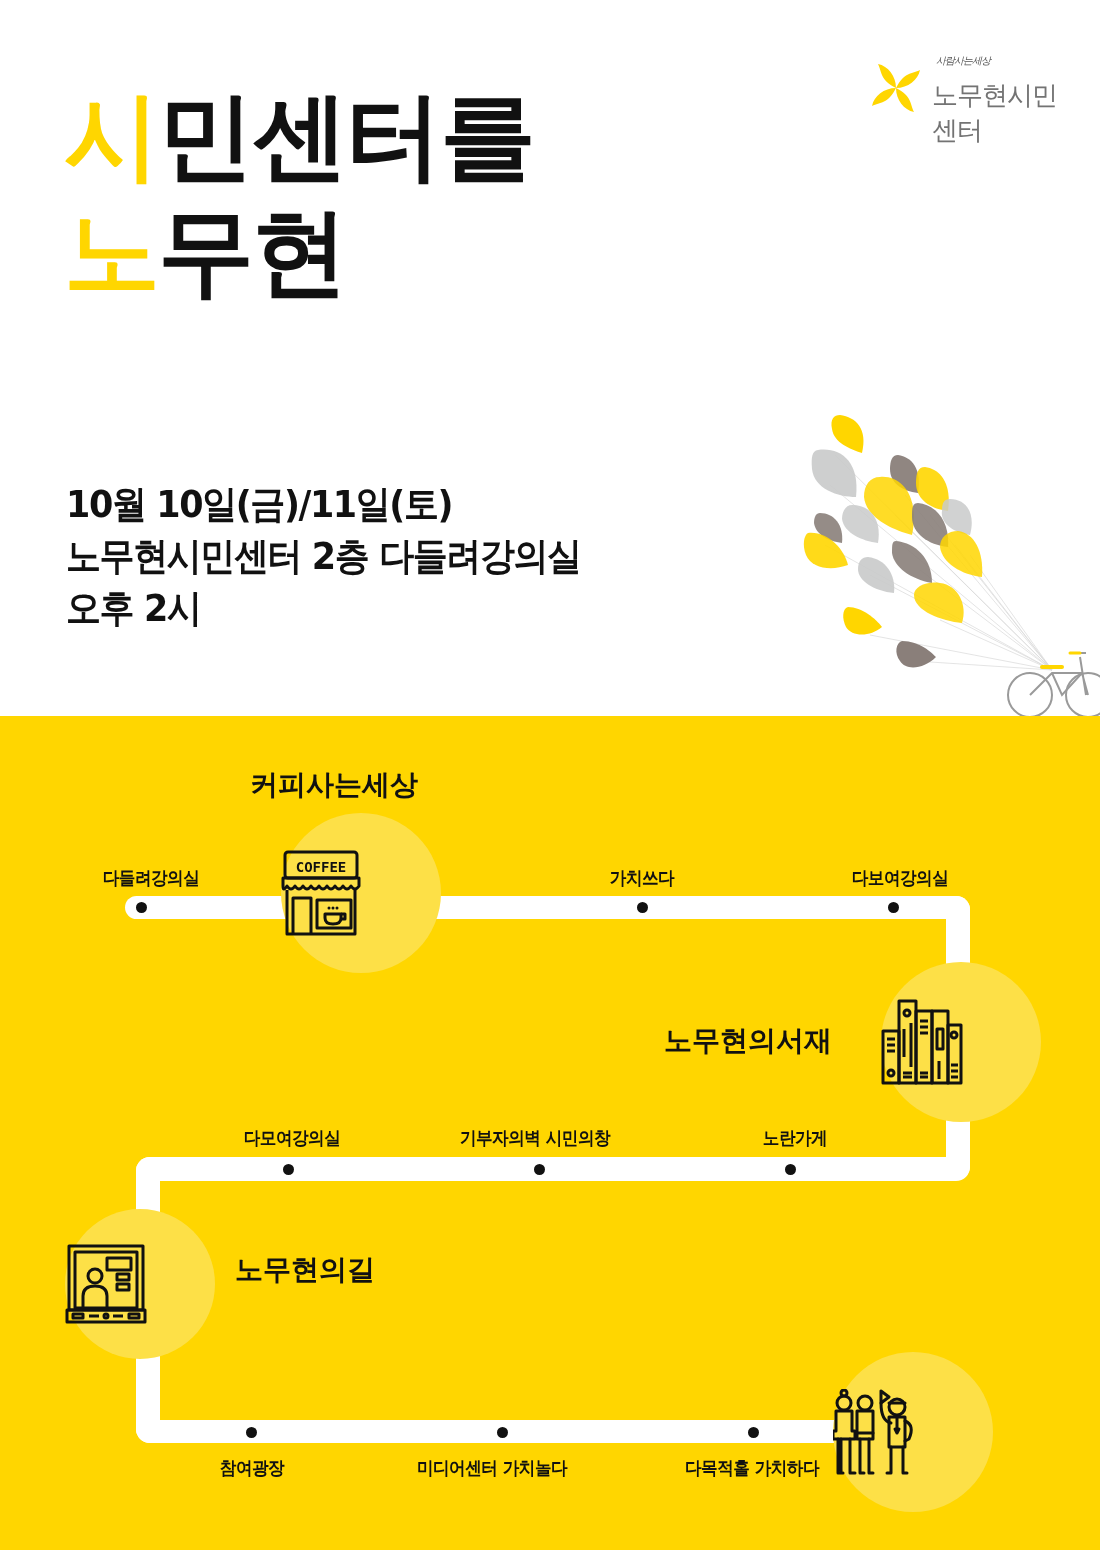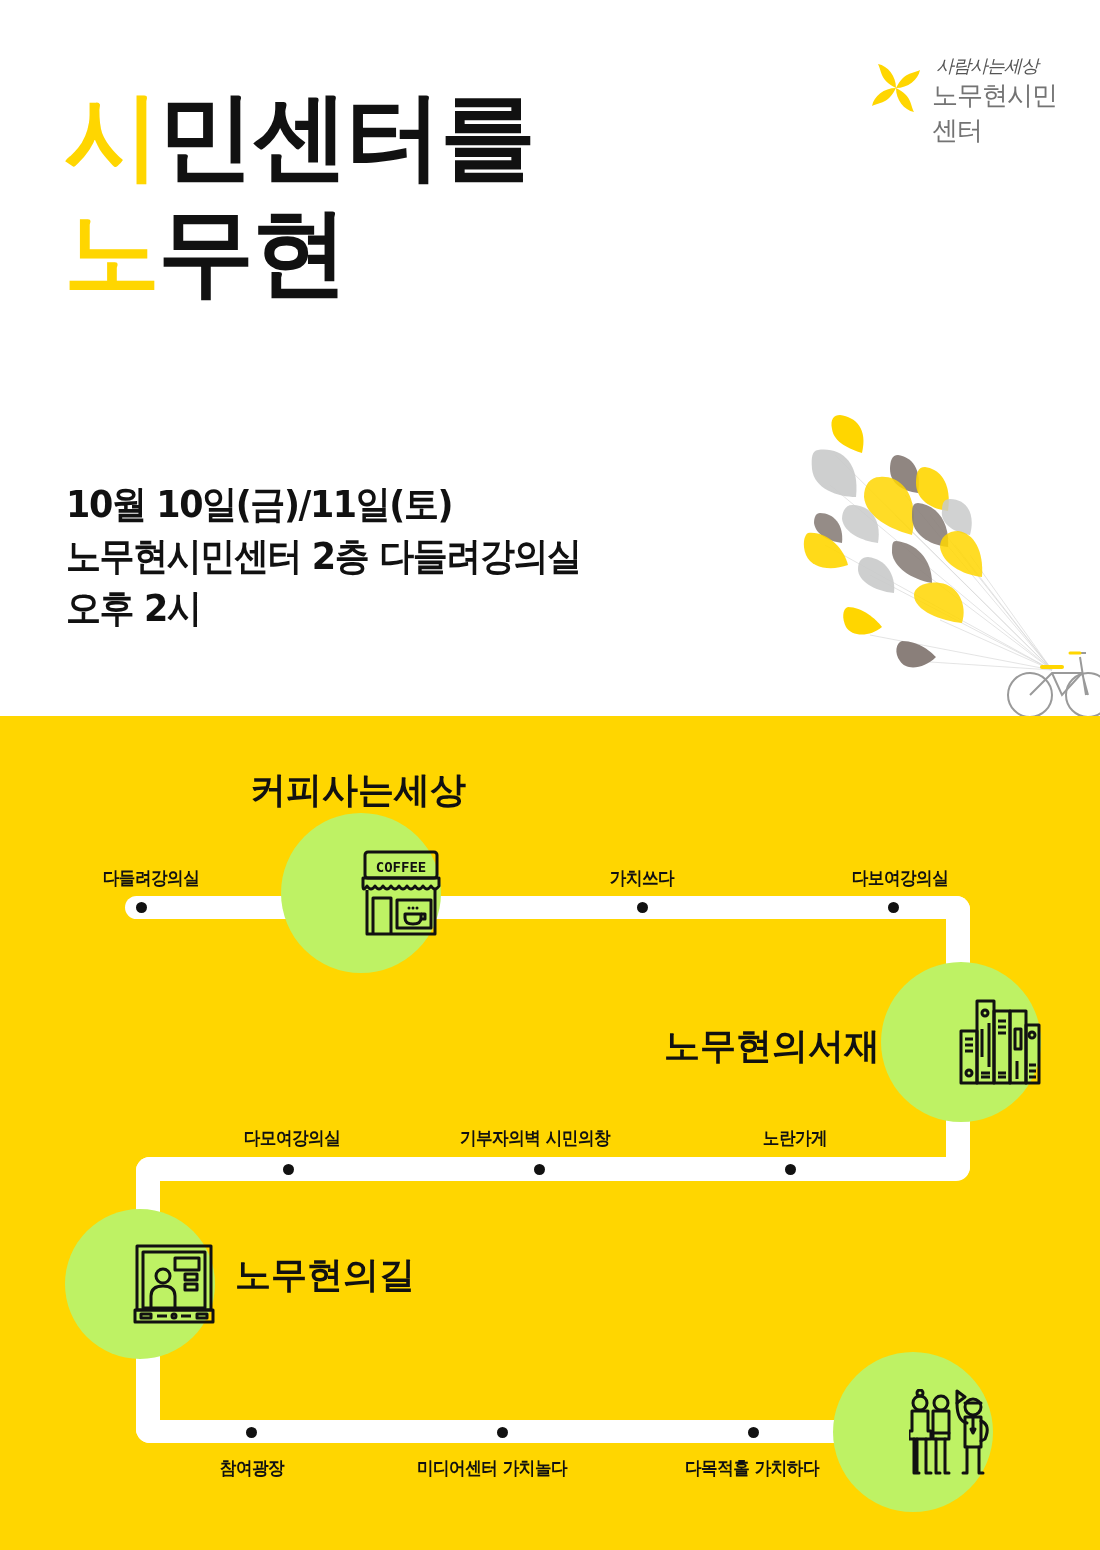--- a/index.html
+++ b/index.html
@@ -3,39 +3,39 @@
 <meta charset="utf-8">
 <style>
   * { box-sizing: border-box; margin: 0; padding: 0; }
   html, body { width: 1100px; height: 1550px; overflow: hidden; background: #ffffff; }
   body { position: relative; font-family: "DejaVu Sans", sans-serif; color: #111; }
 
   .top { position: absolute; left: 0; top: 0; width: 1100px; height: 716px; background: #fff; }
 
   .logo { position: absolute; left: 866px; top: 52px; width: 210px; height: 70px; }
   .logo-mark { position: absolute; left: 0; top: 6px; width: 60px; height: 60px; }
-  .logo-tag { position: absolute; left: 70px; top: 2px; font-family: "DejaVu Serif", serif; font-style: italic; font-size: 18px; color: #555; letter-spacing: -1px; }
+  .logo-tag { position: absolute; left: 70px; top: 2px; font-family: "DejaVu Serif", serif; font-style: italic; font-size: 10px; color: #555; letter-spacing: -1px; }
   .logo-name { position: absolute; left: 66px; top: 26px; font-family: "DejaVu Sans", sans-serif; font-size: 26px; color: #737373; letter-spacing: -1px; }
 
   .headline { position: absolute; left: 64px; top: 78px; }
   .headline .line { display: block; height: 116px; font-family: "DejaVu Sans", sans-serif; font-weight: bold; font-size: 96px; line-height: 116px; letter-spacing: -2px; color: #111; white-space: nowrap; }
   .headline .accent { color: #FFD600; }
 
   .event-info { position: absolute; left: 66px; top: 478px; }
   .event-info .row { display: block; font-family: "DejaVu Sans", sans-serif; font-weight: bold; font-size: 38px; line-height: 52px; letter-spacing: -1.5px; color: #111; white-space: nowrap; transform: scaleX(0.92); transform-origin: left center; }
 
   .balloons { position: absolute; left: 790px; top: 405px; width: 310px; height: 311px; }
 
   .bottom { position: absolute; left: 0; top: 716px; width: 1100px; height: 834px; background: #FFD600; }
 
   .track { position: absolute; background: #fff; }
   .dot { position: absolute; width: 11px; height: 11px; border-radius: 50%; background: #111; }
   .stop-label { position: absolute; font-family: "DejaVu Sans", sans-serif; font-weight: bold; font-size: 18px; letter-spacing: -0.5px; color: #111; white-space: nowrap; transform: translateX(-50%) scaleX(0.92); }
-  .station { position: absolute; background: #bef264; border-radius: 50%; display: flex; align-items: center; justify-content: flex-end; }
-  .station-title { position: absolute; font-family: "DejaVu Sans", sans-serif; font-weight: bold; font-size: 36px; letter-spacing: 0px; color: #111; white-space: nowrap; }
+  .station { position: absolute; background: #fde047; border-radius: 50%; display: flex; align-items: center; justify-content: flex-start; }
+  .station-title { position: absolute; font-family: "DejaVu Sans", sans-serif; font-weight: bold; font-size: 28px; letter-spacing: 0px; color: #111; white-space: nowrap; }
 </style>
 </head>
 <body>
 
 <div class="top">
 
   <div class="logo">
     <svg class="logo-mark" viewBox="0 0 60 60">
       <g fill="#FFD600">
         <path d="M30 30 C30 18 22 8 12 6 C16 14 14 22 30 30 Z"></path>

